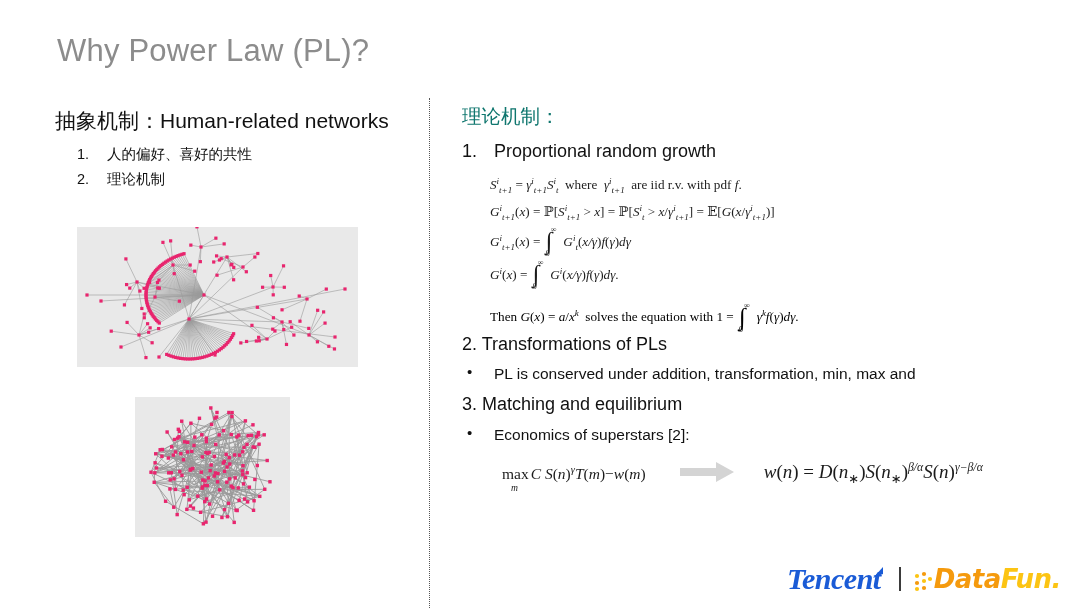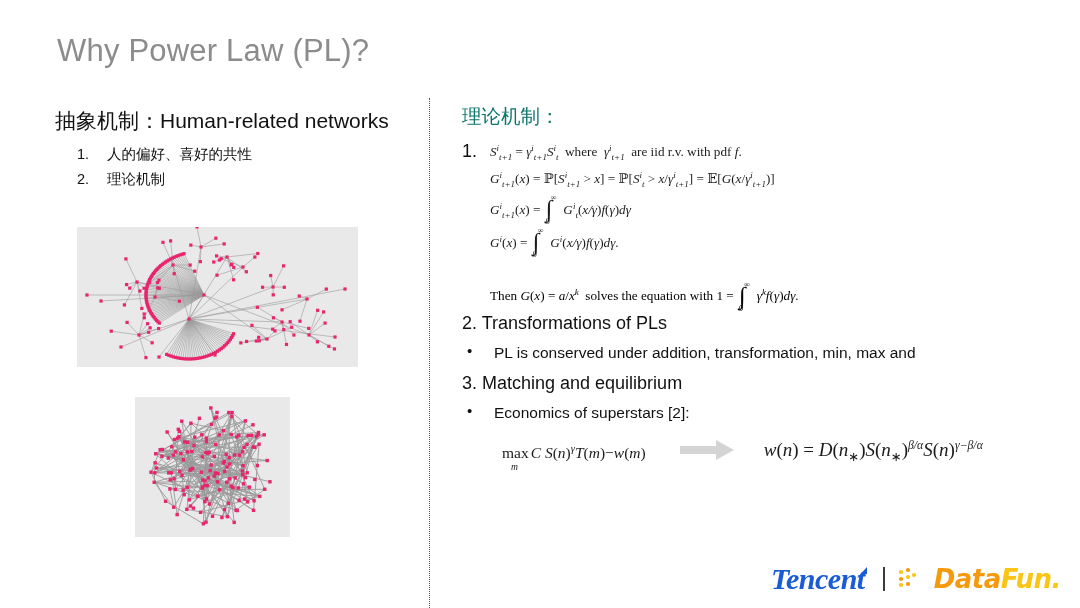--- a/index.html
+++ b/index.html
@@ -191,21 +191,21 @@
     left: 0px;
     top: 9px;
     font-size: 0.33em;
     font-style: normal;
     line-height: 1;
   }
   .roman { font-style: normal; }
 
   
   #formula-group-1 {
-    margin: 8px 0 28px 28px;
+    margin: 8px 0 17px 28px;
   }
   #formula-then {
     margin: 10px 0 6px 28px;
     font-size: 13.2px;
     font-family: "Liberation Serif", serif;
     white-space: nowrap;
   }
 
   
   #bottom-formula-row {
@@ -270,22 +270,21 @@
     top: 4px;
   }
   #logo-sep {
     width: 2px;
     height: 24px;
     background: #3b3b3b;
     margin: 0 12px 0 18px;
   }
   #datafun-logo {
     display: flex;
-    align-items: flex-start;
-    gap: 16px;
+    align-items: flex-end;
   }
   #datafun-dots { margin-right: 1px; }
   #datafun-text {
     font-family: "DejaVu Sans", sans-serif;
     font-weight: bold;
     font-style: italic;
     font-size: 26px;
     letter-spacing: -0.5px;
   }
   .df-orange { color: #f59a0d; }
@@ -1055,20 +1054,21 @@
         </g>
     </svg>
   </div>
 
   <div class="right-col">
 
     <div class="right-heading">理论机制：</div>
 
     <div class="num-item">
       <span class="num">1.</span>
+      <span>Proportional random growth</span>
     </div>
 
     <div class="math-block" id="formula-group-1">
 
       <div class="math-line">
         <span class="mi">S</span><span class="sup">i</span><span class="sub">t+1</span>
         <span class="mu"> = </span>
         <span class="mi">γ</span><span class="sup">i</span><span class="sub">t+1</span><span class="mi">S</span><span class="sup">i</span><span class="sub">t</span>
         <span class="roman">&nbsp;where&nbsp;</span>
         <span class="mi">γ</span><span class="sup">i</span><span class="sub">t+1</span>

